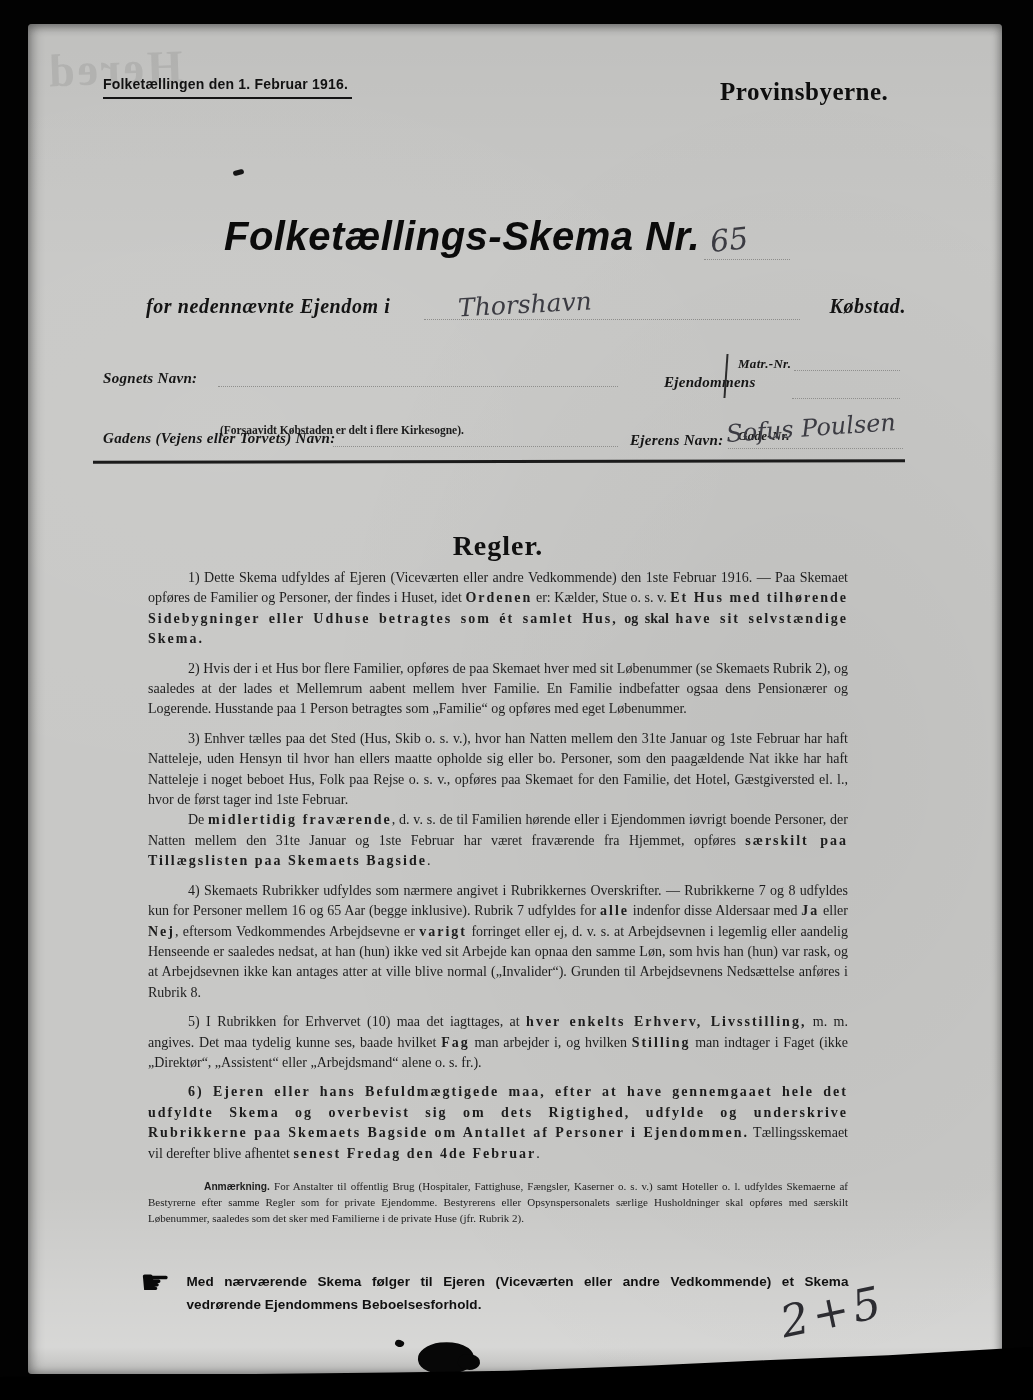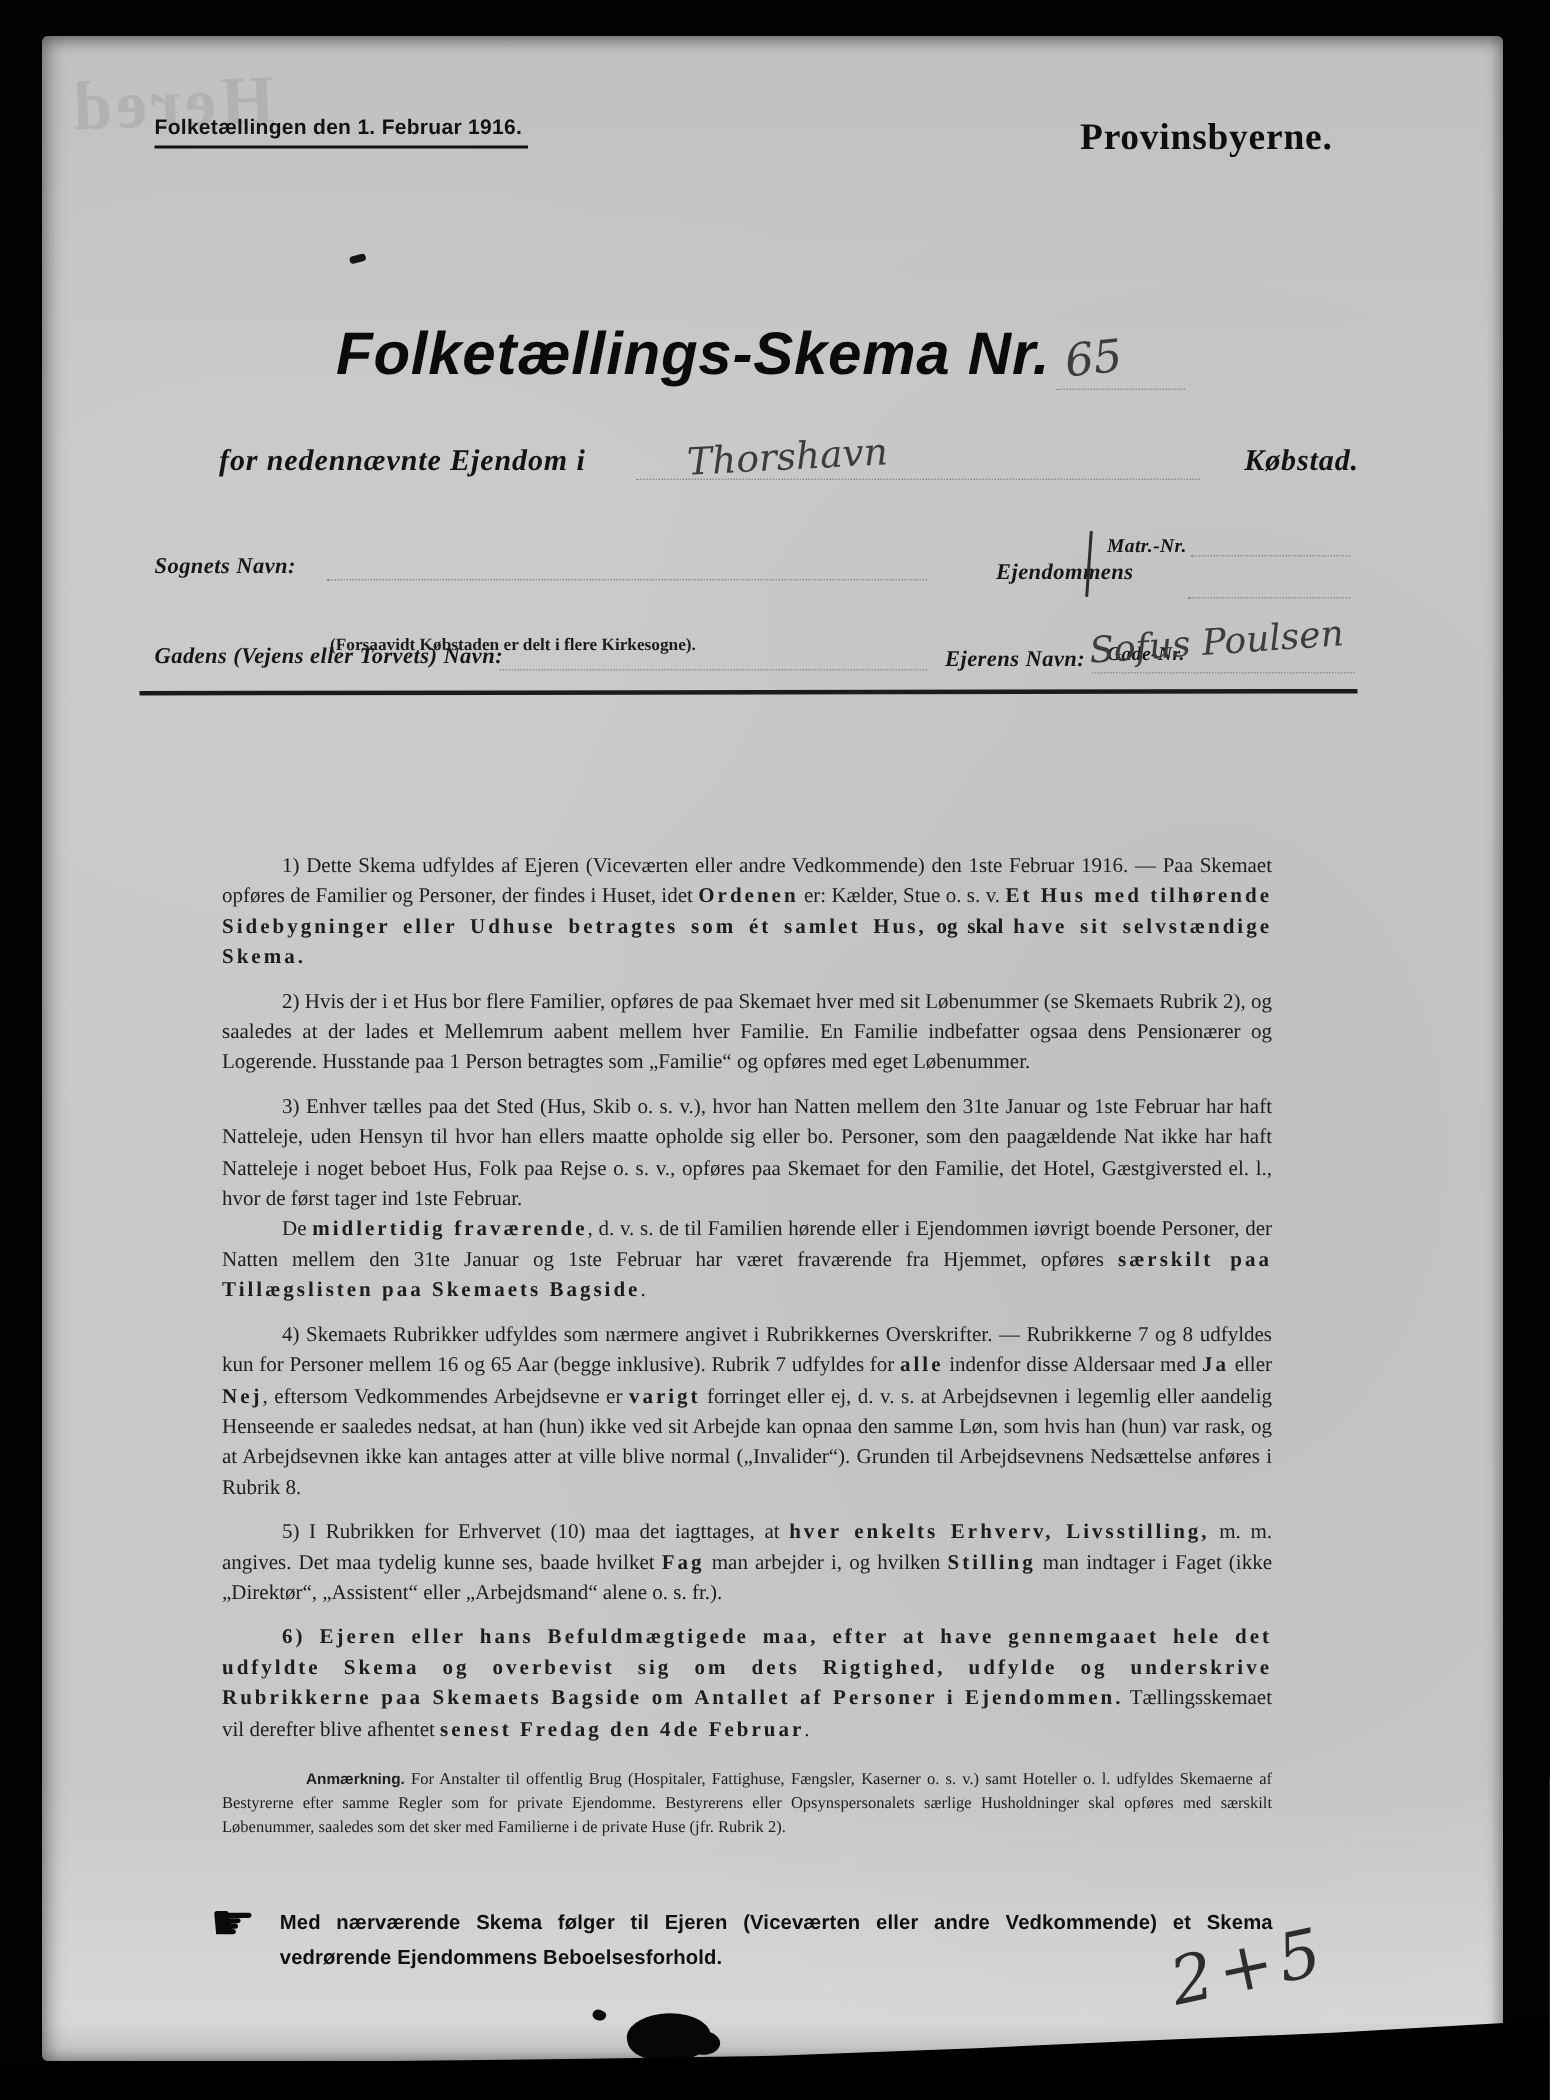--- a/index.html
+++ b/index.html
@@ -103,20 +103,21 @@
     <div class="dotline" style="left:764px;top:374px;width:108px;"></div>
 
     <div class="flabel" style="left:75px;top:406px;">Gadens (Vejens eller Torvets) Navn:</div>
     <div class="dotline" style="left:305px;top:422px;width:285px;"></div>
     <div class="flabel" style="left:602px;top:408px;">Ejerens Navn:</div>
     <div class="dotline" style="left:700px;top:424px;width:175px;"></div>
     <div class="hand hand-owner">Sofus Poulsen</div>
 
     <div class="rule-hr"></div>
 
+    <div class="regler-h">Regler.</div>
     <div class="rules">
         <p class="rule"><span>1) Dette Skema udfyldes af Ejeren (Viceværten eller andre Vedkommende) den 1ste Februar 1916. — Paa Skemaet opføres de Familier og Personer, der findes i Huset, idet </span><span class="sp">Ordenen</span><span> er: Kælder, Stue o. s. v. </span><span class="sp">Et Hus med tilhørende Sidebygninger eller Udhuse betragtes som ét samlet Hus,</span><span class="b"> og skal</span><span> </span><span class="sp">have sit selvstændige Skema.</span></p>
         <p class="rule"><span>2) Hvis der i et Hus bor flere Familier, opføres de paa Skemaet hver med sit Løbenummer (se Skemaets Rubrik 2), og saaledes at der lades et Mellemrum aabent mellem hver Familie.  En Familie indbefatter ogsaa dens Pensionærer og Logerende.  Husstande paa 1 Person betragtes som „Familie“ og opføres med eget Løbenummer.</span></p>
         <p class="rule"><span>3) Enhver tælles paa det Sted (Hus, Skib o. s. v.), hvor han Natten mellem den 31te Januar og 1ste Februar har haft Natteleje, uden Hensyn til hvor han ellers maatte opholde sig eller bo.  Personer, som den paagældende Nat ikke har haft Natteleje i noget beboet Hus, Folk paa Rejse o. s. v., opføres paa Skemaet for den Familie, det Hotel, Gæstgiversted el. l., hvor de først tager ind 1ste Februar.</span></p>
         <p class="rule cont"><span>De </span><span class="sp">midlertidig fraværende</span><span>, d. v. s. de til Familien hørende eller i Ejendommen iøvrigt boende Personer, der Natten mellem den 31te Januar og 1ste Februar har været fraværende fra Hjemmet, opføres </span><span class="sp">særskilt paa Tillægslisten paa Skemaets Bagside</span><span>.</span></p>
         <p class="rule"><span>4) Skemaets Rubrikker udfyldes som nærmere angivet i Rubrikkernes Overskrifter. — Rubrikkerne 7 og 8 udfyldes kun for Personer mellem 16 og 65 Aar (begge inklusive).  Rubrik 7 udfyldes for </span><span class="sp">alle</span><span> indenfor disse Aldersaar med </span><span class="sp">Ja</span><span> eller </span><span class="sp">Nej</span><span>, eftersom Vedkommendes Arbejdsevne er </span><span class="sp">varigt</span><span> forringet eller ej, d. v. s. at Arbejdsevnen i legemlig eller aandelig Henseende er saaledes nedsat, at han (hun) ikke ved sit Arbejde kan opnaa den samme Løn, som hvis han (hun) var rask, og at Arbejdsevnen ikke kan antages atter at ville blive normal („Invalider“).  Grunden til Arbejdsevnens Nedsættelse anføres i Rubrik 8.</span></p>
         <p class="rule"><span>5) I Rubrikken for Erhvervet (10) maa det iagttages, at </span><span class="sp">hver enkelts Erhverv, Livsstilling,</span><span> m. m. angives.  Det maa tydelig kunne ses, baade hvilket </span><span class="sp">Fag</span><span> man arbejder i, og hvilken </span><span class="sp">Stilling</span><span> man indtager i Faget (ikke „Direktør“, „Assistent“ eller „Arbejdsmand“ alene o. s. fr.).</span></p>
         <p class="rule"><span class="sp">6) Ejeren eller hans Befuldmægtigede maa, efter at have gennemgaaet hele det udfyldte Skema og overbevist sig om dets Rigtighed, udfylde og underskrive Rubrikkerne paa Skemaets Bagside om Antallet af Personer i Ejendommen.</span><span>  Tællingsskemaet vil derefter blive afhentet </span><span class="sp">senest Fredag den 4de Februar</span><span>.</span></p>
         <p class="rule small"><span class="b sans">Anmærkning.</span><span>  For Anstalter til offentlig Brug (Hospitaler, Fattighuse, Fængsler, Kaserner o. s. v.) samt Hoteller o. l. udfyldes Skemaerne af Bestyrerne efter samme Regler som for private Ejendomme.  Bestyrerens eller Opsynspersonalets særlige Husholdninger skal opføres med særskilt Løbenummer, saaledes som det sker med Familierne i de private Huse (jfr. Rubrik 2).</span></p>
       </div>

